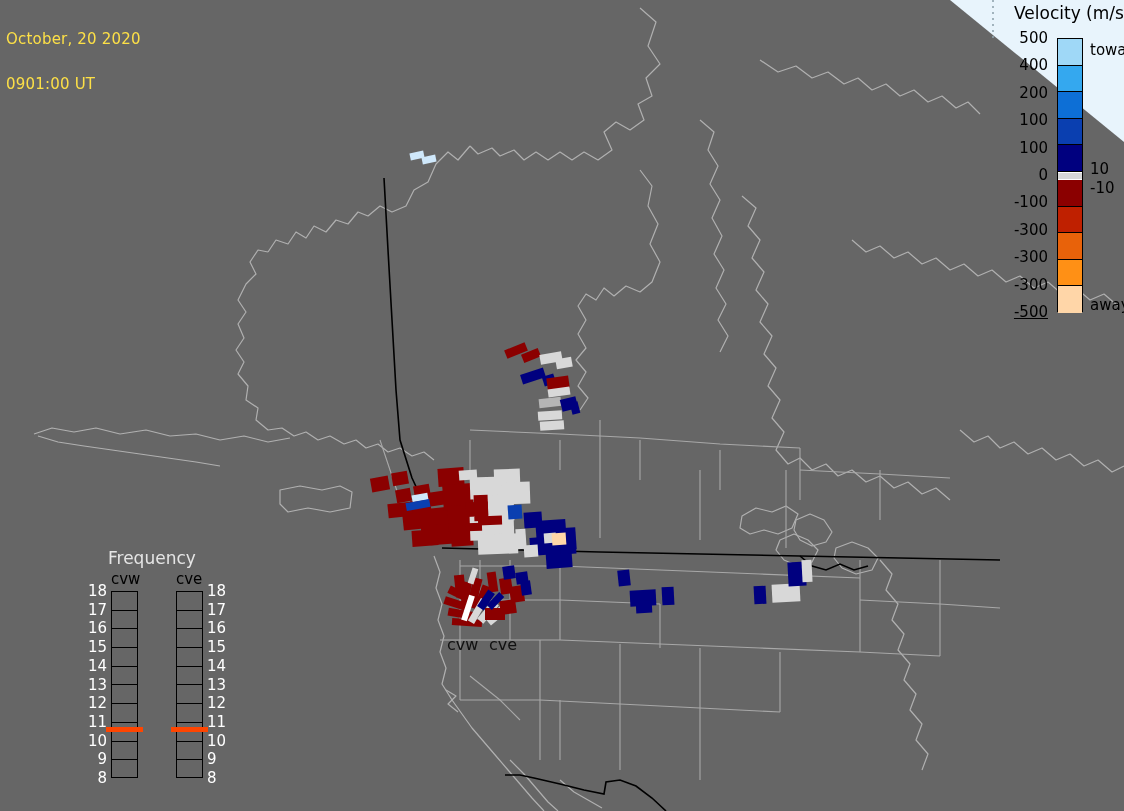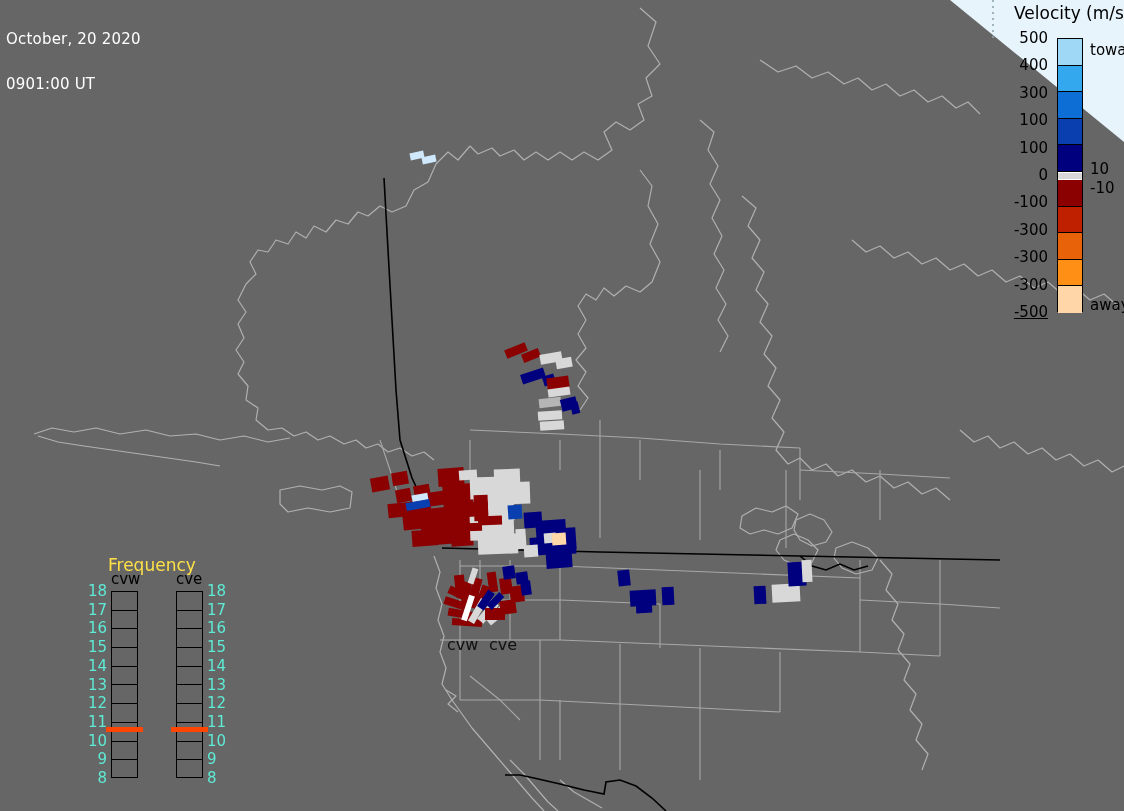--- a/index.html
+++ b/index.html
@@ -3,44 +3,44 @@
 <meta charset="utf-8">
 <style>
   html,body{margin:0;padding:0;background:#000;}
   #stage{position:relative;width:1124px;height:811px;background:#666666;
          font-family:"DejaVu Sans","Liberation Sans",sans-serif;overflow:hidden;}
 
   
   .sky{position:absolute;top:0;left:0;width:1124px;height:811px;pointer-events:none;}
 
   
-  #timestamp{position:absolute;left:6px;top:2px;color:#ffffff;font-size:15px;
+  #timestamp{position:absolute;left:6px;top:2px;color:#fde047;font-size:15px;
              line-height:15px;letter-spacing:.2px;white-space:pre;}
   #timestamp div{display:block;}
 
   
   #velbar-wrap{position:absolute;left:1000px;top:0px;width:124px;height:330px;}
   #velbar-title{position:absolute;left:14px;top:3px;font-size:17px;color:#000;white-space:nowrap;}
   #velbar{position:absolute;left:57px;top:38px;width:26px;height:274px;
           border:1px solid #000;box-sizing:border-box;}
   #velbar .seg{width:100%;box-sizing:border-box;}
   #velbar .seg.div{border-bottom:1px solid #000;}
   .vel-tick{position:absolute;right:76px;font-size:15px;color:#000;text-align:right;
             width:60px;line-height:15px;}
   .vel-side{position:absolute;left:90px;font-size:15px;color:#000;line-height:15px;white-space:nowrap;}
 
   
   #freq{position:absolute;left:85px;top:548px;width:155px;height:235px;}
-  #freq-title{position:absolute;left:23px;top:7px;font-size:17px;color:#fde047;}
+  #freq-title{position:absolute;left:23px;top:0px;font-size:17px;color:#e5e5e5;}
   .freq-col-label{position:absolute;top:22px;font-size:15px;color:#000;}
   .freq-box{position:absolute;top:43px;width:27px;height:187px;border:1.5px solid #000;
             box-sizing:border-box;}
   .freq-box .cell{width:100%;box-sizing:border-box;border-bottom:1.5px solid #000;}
   .freq-box .cell:last-child{border-bottom:none;}
-  .freq-num{position:absolute;font-size:15px;color:#5eead4;line-height:15px;width:22px;}
+  .freq-num{position:absolute;font-size:15px;color:#ffffff;line-height:15px;width:22px;}
   .freq-num.l{text-align:right;}
   .freq-num.r{text-align:left;}
   .freq-mark{position:absolute;height:5px;background:#FF4500;}
 
   
   .stn{position:absolute;font-size:16px;color:#111;}
 </style>
 </head>
 <body>
 
@@ -261,21 +261,21 @@
         <div class="seg div" style="background: rgb(216, 216, 216); height: 8px; border-top: 1px solid rgb(255, 255, 255); border-bottom: 1px solid rgb(255, 255, 255);"></div>
         <div class="seg div" style="background: rgb(139, 0, 0); height: 26.6px;"></div>
         <div class="seg div" style="background: rgb(191, 32, 0); height: 26.6px;"></div>
         <div class="seg div" style="background: rgb(232, 98, 10); height: 26.6px;"></div>
         <div class="seg div" style="background: rgb(255, 144, 21); height: 26.6px;"></div>
         <div class="seg" style="background: rgb(255, 214, 168); height: 26.6px;"></div>
       </div>
     <div id="velbar-ticks">
         <div class="vel-tick" style="top: 31px;">500</div>
         <div class="vel-tick" style="top: 58.4px;">400</div>
-        <div class="vel-tick" style="top: 85.8px;">300</div>
+        <div class="vel-tick" style="top: 85.8px;">200</div>
         <div class="vel-tick" style="top: 113.2px;">100</div>
         <div class="vel-tick" style="top: 140.6px;">100</div>
         <div class="vel-tick" style="top: 168px;">0</div>
         <div class="vel-tick" style="top: 195.4px;">-100</div>
         <div class="vel-tick" style="top: 222.8px;">-300</div>
         <div class="vel-tick" style="top: 250.2px;">-300</div>
         <div class="vel-tick" style="top: 277.6px;">-300</div>
         <div class="vel-tick" style="top: 305px; text-decoration: underline;">-500</div>
       </div>
     <div class="vel-side" style="top:43px;">toward</div>

